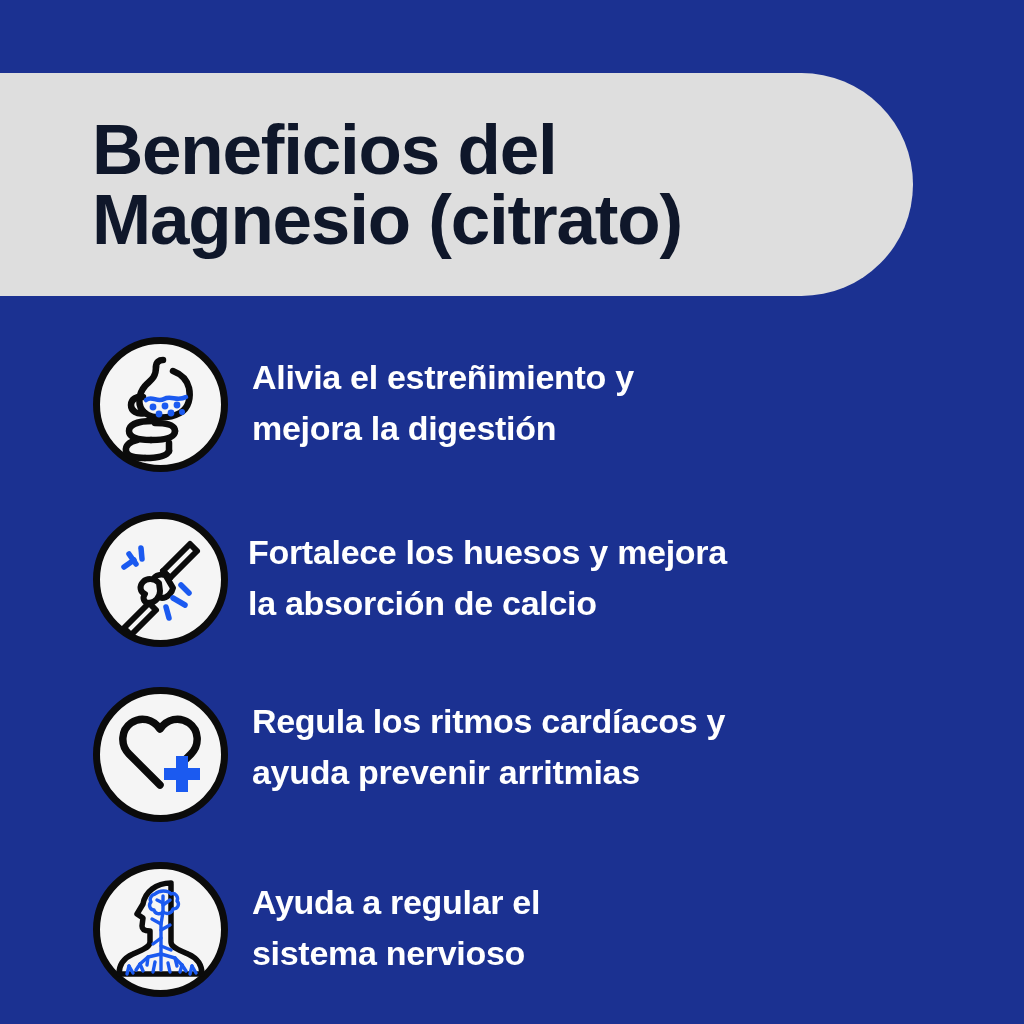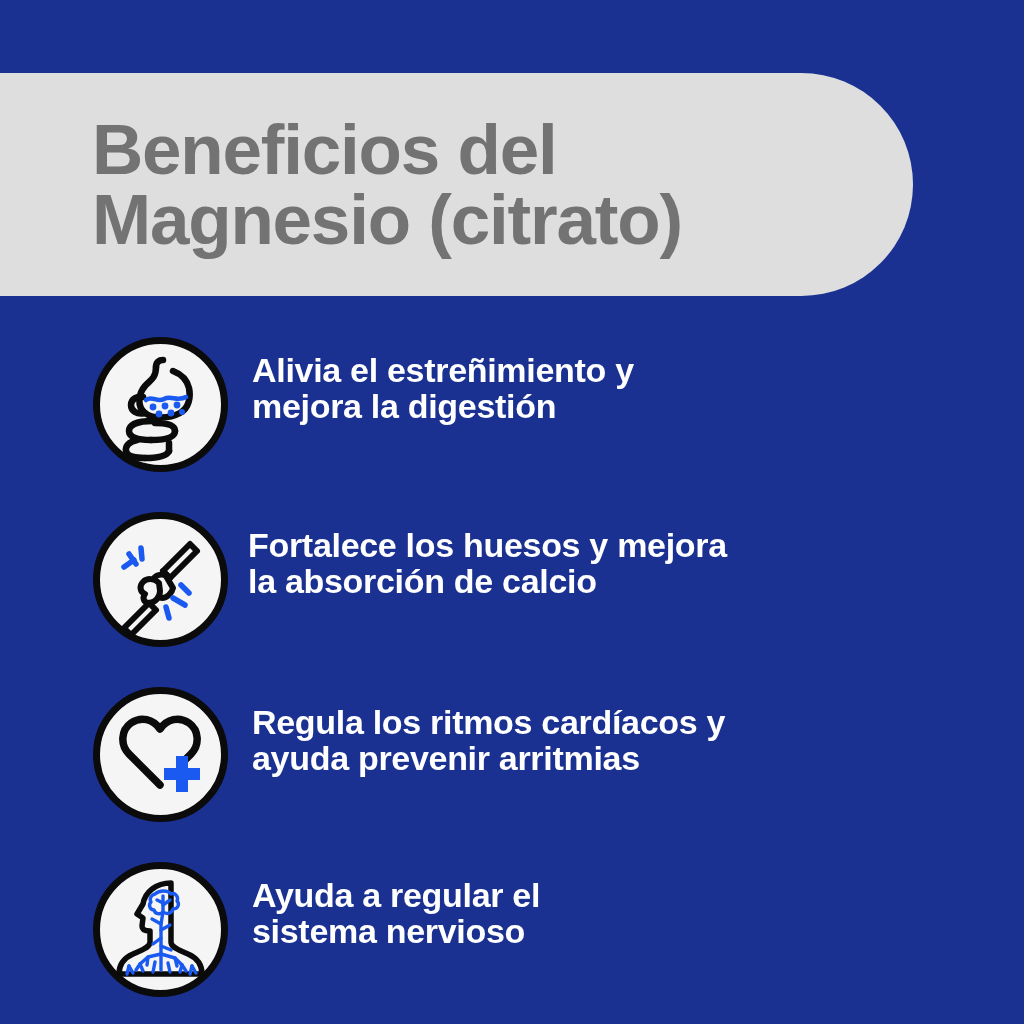--- a/index.html
+++ b/index.html
@@ -34,21 +34,21 @@
     border-bottom-right-radius: 112px;
     box-sizing: border-box;
     display: flex;
     flex-direction: column;
     justify-content: center;
     padding-left: 92px;
     padding-right: 60px;
   }
 
   #title-text {
-    color: #737373;
+    color: #0f172a;
     font-family: "Liberation Sans", sans-serif;
     font-weight: bold;
     font-size: 71px;
     line-height: 0.98;
     letter-spacing: -1.2px;
     white-space: pre-line;
     margin: 0;
   }
 
   
@@ -94,32 +94,32 @@
     width: 135px;
     height: 135px;
   }
 
   .benefit-text {
     flex: 1 1 auto;
     color: #FFFFFF;
     font-family: "Liberation Sans", sans-serif;
     font-weight: bold;
     font-size: 34px;
-    line-height: 36px;
+    line-height: 51px;
     letter-spacing: -0.3px;
     margin-left: 24px;
     margin-top: 22px;
     padding-right: 40px;
     white-space: pre-line;
   }
 
   
   .benefit-row.row-0 .benefit-text { margin-top: 22px; }
   .benefit-row.row-1 .benefit-text { margin-top: 22px; margin-left: 20px; }
-  .benefit-row.row-2 .benefit-text { margin-top: 24px; }
+  .benefit-row.row-2 .benefit-text { margin-top: 16px; }
   .benefit-row.row-3 .benefit-text { }
 </style>
 </head>
 <body>
 
 <div id="infographic">
 
   <div id="title-banner">
     <h1 id="title-text">Beneficios del
 Magnesio (citrato)</h1>

